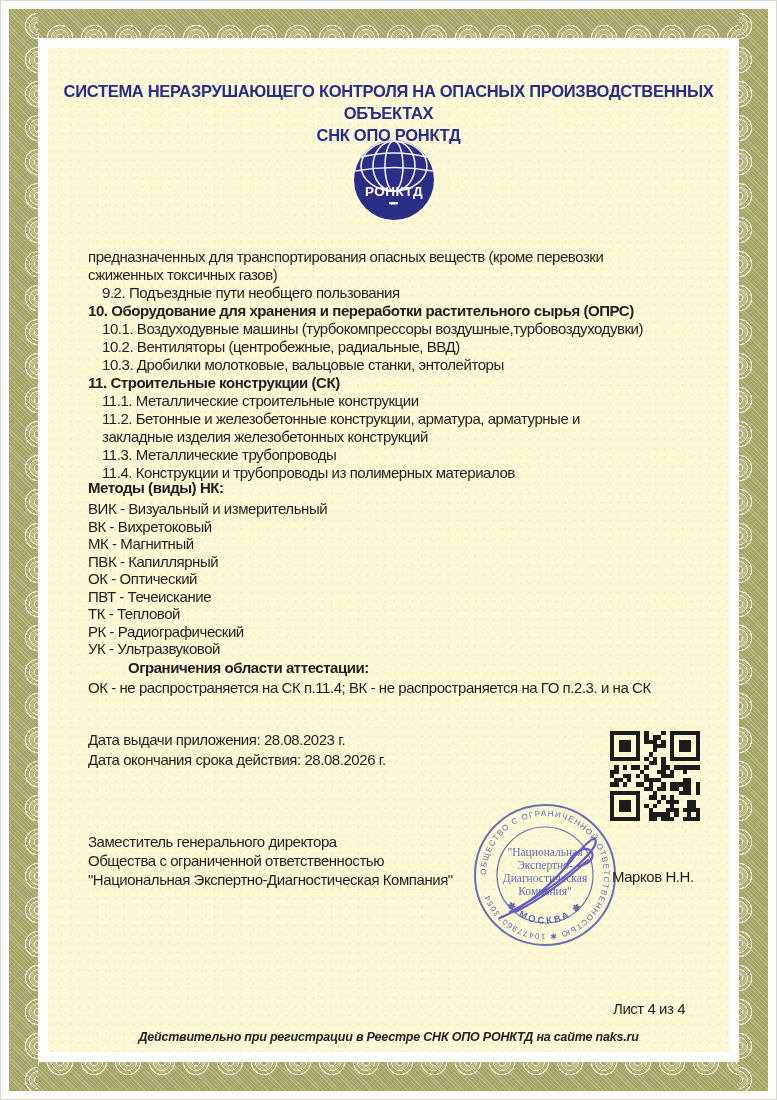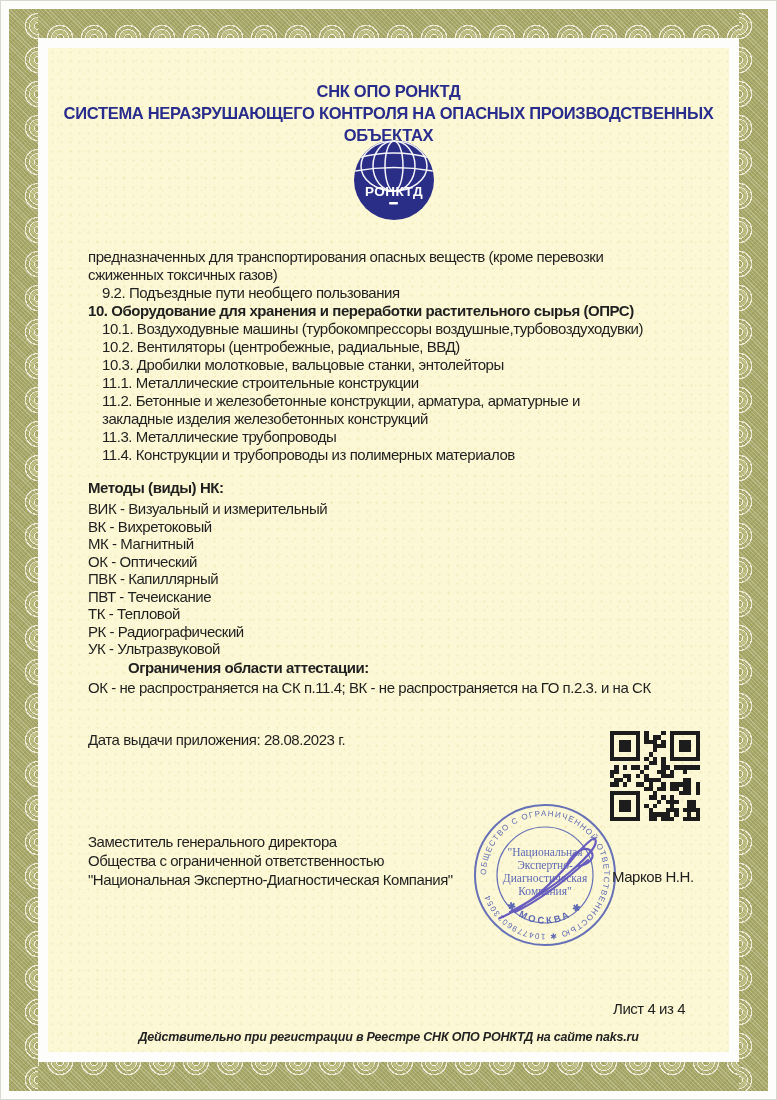--- a/index.html
+++ b/index.html
@@ -58,22 +58,22 @@
 
 <div class="page">
   <div class="bd h top"></div>
   <div class="bd h bottom"></div>
   <div class="bd v left"></div>
   <div class="bd v right"></div>
 
   <div class="paper">
 
     <div class="title">
+      <div>СИСТЕМА НЕРАЗРУШАЮЩЕГО КОНТРОЛЯ НА ОПАСНЫХ ПРОИЗВОДСТВЕННЫХ ОБЪЕКТАХ</div>
       <div>СНК ОПО РОНКТД</div>
-      <div>СИСТЕМА НЕРАЗРУШАЮЩЕГО КОНТРОЛЯ НА ОПАСНЫХ ПРОИЗВОДСТВЕННЫХ ОБЪЕКТАХ</div>
     </div>
 
     <svg class="logo" width="84" height="84" viewBox="0 0 84 84">
       <defs>
           <clipPath id="gc">
             <circle cx="42" cy="42" r="40"></circle>
           </clipPath>
         </defs>
       <circle cx="42" cy="42" r="40" fill="#2b2e87"></circle>
       <g clip-path="url(#gc)" stroke="#fff" fill="none" stroke-width="1.5" opacity="0.95">
@@ -89,50 +89,52 @@
 
     <div class="equip txt">
 
     <div class="ln cont">предназначенных для транспортирования опасных веществ (кроме перевозки</div>
         <div class="ln cont">сжиженных токсичных газов)</div>
         <div class="ln item">9.2. Подъездные пути необщего пользования</div>
         <div class="ln head">10. Оборудование для хранения и переработки растительного сырья (ОПРС)</div>
         <div class="ln item">10.1. Воздуходувные машины (турбокомпрессоры воздушные,турбовоздуходувки)</div>
         <div class="ln item">10.2. Вентиляторы (центробежные, радиальные, ВВД)</div>
         <div class="ln item">10.3. Дробилки молотковые, вальцовые станки, энтолейторы</div>
+        <div class="ln head">11. Строительные конструкции (СК)</div>
         <div class="ln item">11.1. Металлические строительные конструкции</div>
         <div class="ln item">11.2. Бетонные и железобетонные конструкции, арматура, арматурные и</div>
         <div class="ln item">закладные изделия железобетонных конструкций</div>
         <div class="ln item">11.3. Металлические трубопроводы</div>
         <div class="ln item">11.4. Конструкции и трубопроводы из полимерных материалов</div>
       </div>
 
     <div class="methods txt">
       <div class="head">Методы (виды) НК:</div>
       <div>
 
       <div class="ln">ВИК - Визуальный и измерительный</div>
           <div class="ln">ВК - Вихретоковый</div>
           <div class="ln">МК - Магнитный</div>
+          <div class="ln">ПВК - Капиллярный</div>
           <div class="ln">ОК - Оптический</div>
-          <div class="ln">ПВК - Капиллярный</div>
           <div class="ln">ПВТ - Течеискание</div>
           <div class="ln">ТК - Тепловой</div>
           <div class="ln">РК - Радиографический</div>
           <div class="ln">УК - Ультразвуковой</div>
         </div>
     </div>
 
     <div class="limits txt">
       <div class="head">Ограничения области аттестации:</div>
       <div class="ln">ОК - не распространяется на СК п.11.4; ВК - не распространяется на ГО п.2.3. и на СК</div>
     </div>
 
     <div class="dates txt">
       <div class="ln">Дата выдачи приложения: 28.08.2023 г.</div>
+      <div class="ln">Дата окончания срока действия: 28.08.2026 г.</div>
     </div>
 
     <svg class="qr" viewBox="0 0 21 21" shape-rendering="crispEdges">
       <g class="modules" fill="#1c1c1c">
           <rect x="0" y="0" width="1" height="1"></rect>
           <rect x="1" y="0" width="1" height="1"></rect>
           <rect x="2" y="0" width="1" height="1"></rect>
           <rect x="3" y="0" width="1" height="1"></rect>
           <rect x="4" y="0" width="1" height="1"></rect>
           <rect x="5" y="0" width="1" height="1"></rect>

